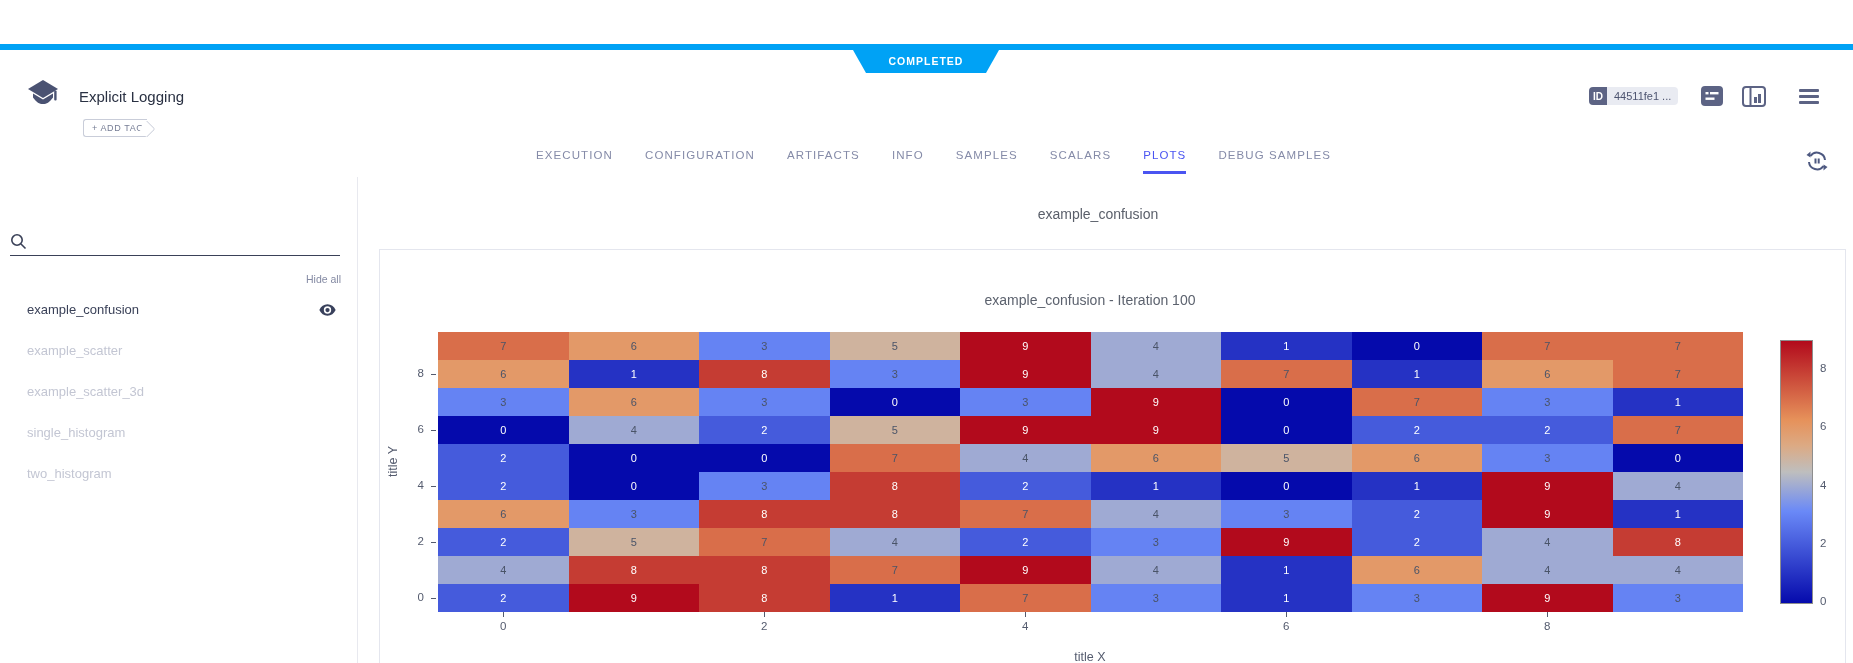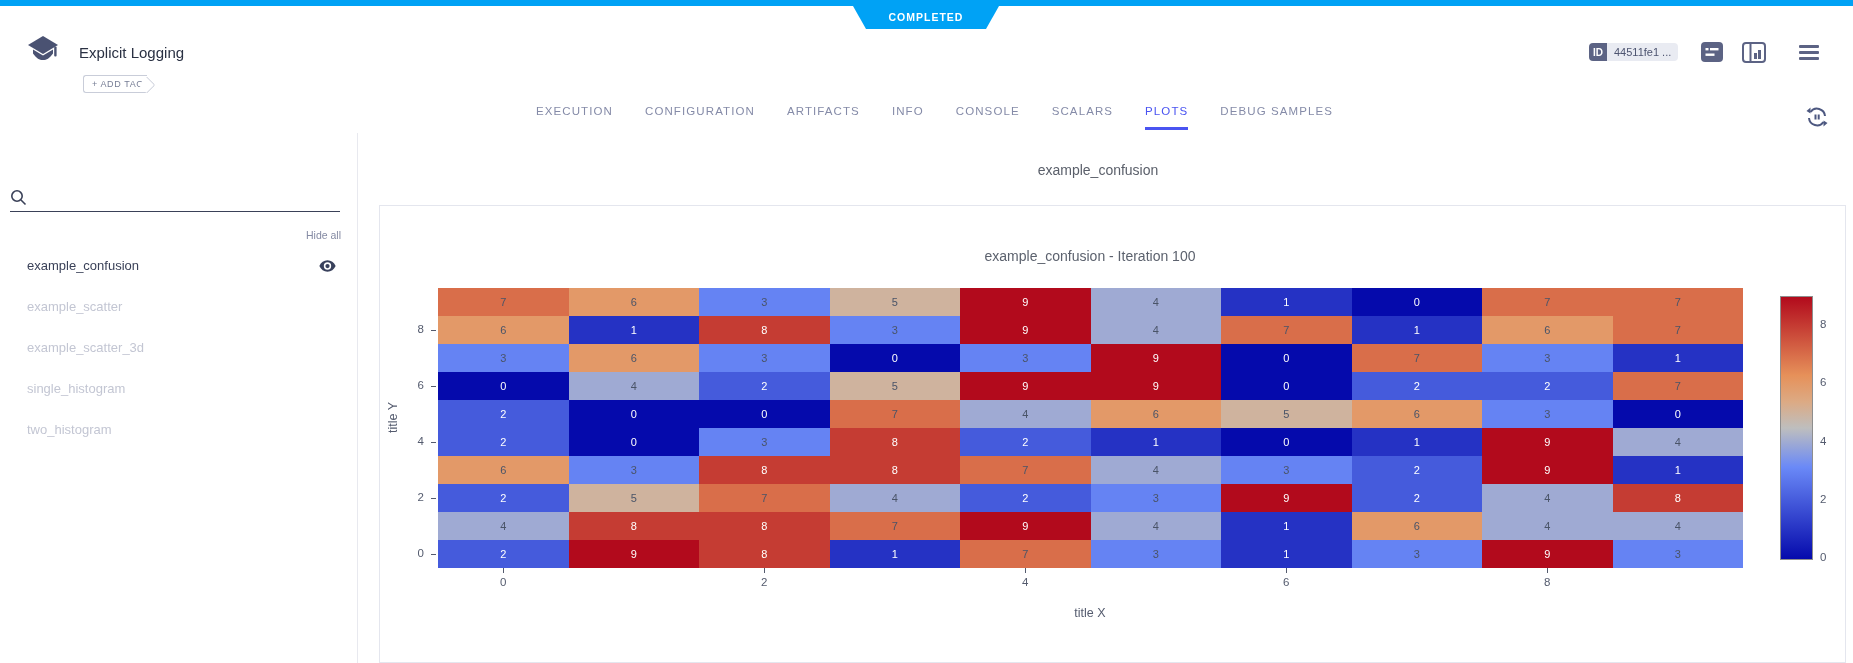--- a/index.html
+++ b/index.html
@@ -1,18 +1,18 @@
 <!DOCTYPE html>
 <html><head>
 <meta charset="utf-8">
 <style>
   html,body{margin:0;padding:0;background:#fff;}
   .app{position:relative;width:1853px;height:663px;background:#ffffff;overflow:hidden;
        font-family:"Liberation Sans",sans-serif;color:#2a3143;}
-  .abs{position:absolute;}
+  .abs{position:absolute;margin-top:44px;}
 
   
   .topbar{left:0;top:0;width:100%;height:6px;background:#00a2f5;}
   .status-badge{left:853px;top:6px;width:146px;height:23px;background:#00a2f5;
     clip-path:polygon(0 0,100% 0,calc(100% - 13px) 100%,13px 100%);
     color:#fff;font-size:10.5px;font-weight:bold;letter-spacing:1px;
     text-align:center;line-height:22px;}
 
   
   .logo{left:26px;top:34px;width:34px;height:34px;}
@@ -111,21 +111,21 @@
     <div></div>
       <div></div>
       <div></div>
   </div>
 
   <div class="abs tab-bar">
       <div class="tab">EXECUTION</div>
       <div class="tab">CONFIGURATION</div>
       <div class="tab">ARTIFACTS</div>
       <div class="tab">INFO</div>
-      <div class="tab">CONSOLE</div>
+      <div class="tab">SAMPLES</div>
       <div class="tab">SCALARS</div>
       <div class="tab active">PLOTS</div>
       <div class="tab">DEBUG SAMPLES</div>
     </div>
   <div class="abs refresh icon-btn">
     <svg width="26" height="26" viewBox="0 0 26 26">
       <path d="M 6.5 8 A 8 8 0 0 1 21 12" fill="none" stroke="#4d5880" stroke-width="2"></path>
       <path d="M 19.5 18 A 8 8 0 0 1 5 14" fill="none" stroke="#4d5880" stroke-width="2"></path>
       <polygon points="6.5,3.5 6.5,9.5 2.5,7" fill="#4d5880"></polygon>
       <polygon points="19.5,22.5 19.5,16.5 23.5,19" fill="#4d5880"></polygon>

